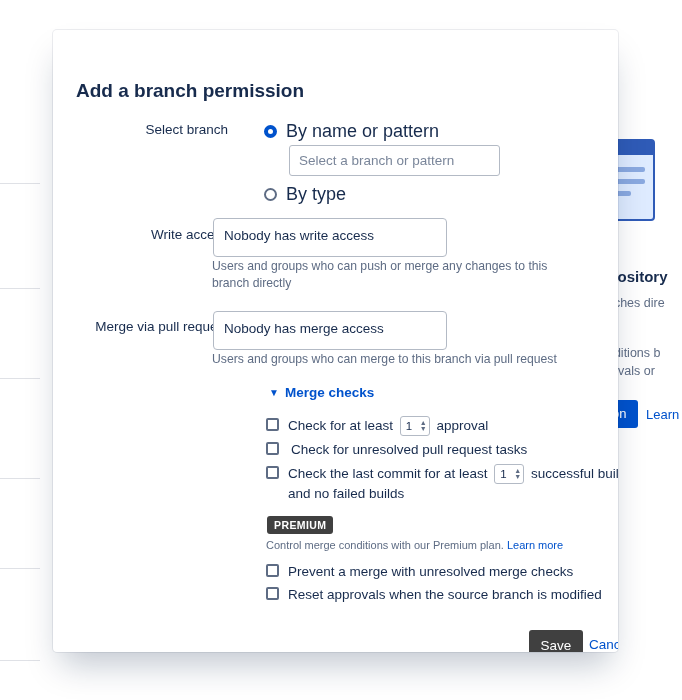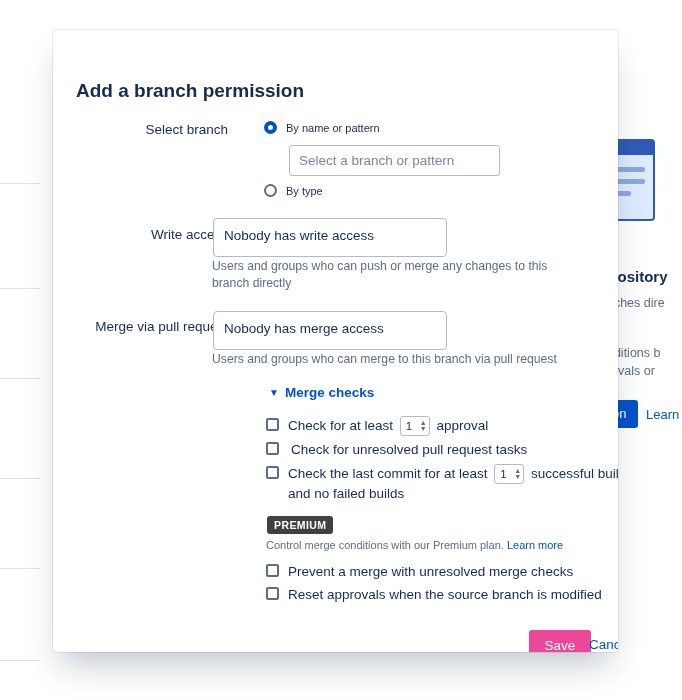--- a/index.html
+++ b/index.html
@@ -163,21 +163,21 @@
     border: 2px solid #5e6c84;
     box-sizing: border-box;
     background: #ffffff;
     flex: none;
   }
   .radio.checked {
     border: 4px solid #0052cc;
     background: #ffffff;
   }
   .radio-label {
-    font-size: 11px;
+    font-size: 18px;
     color: #172b4d;
   }
 
   .text-input {
     position: absolute;
     box-sizing: border-box;
     border: 1px solid #b3bac5;
     border-radius: 3px;
     background: #ffffff;
     font-family: "Liberation Sans", sans-serif;
@@ -291,23 +291,23 @@
     color: #5e6c84;
   }
   .inline-link {
     color: #0052cc;
   }
 
   .btn-save {
     position: absolute;
     left: 476px;
     top: 600px;
-    width: 62px;
+    width: 54px;
     height: 30px;
-    background: #ec4899;
+    background: #404040;
     color: #ffffff;
     border: none;
     border-radius: 3px;
     font-size: 13.5px;
     font-family: "Liberation Sans", sans-serif;
     cursor: pointer;
   }
   .btn-cancel {
     position: absolute;
     left: 536px;

